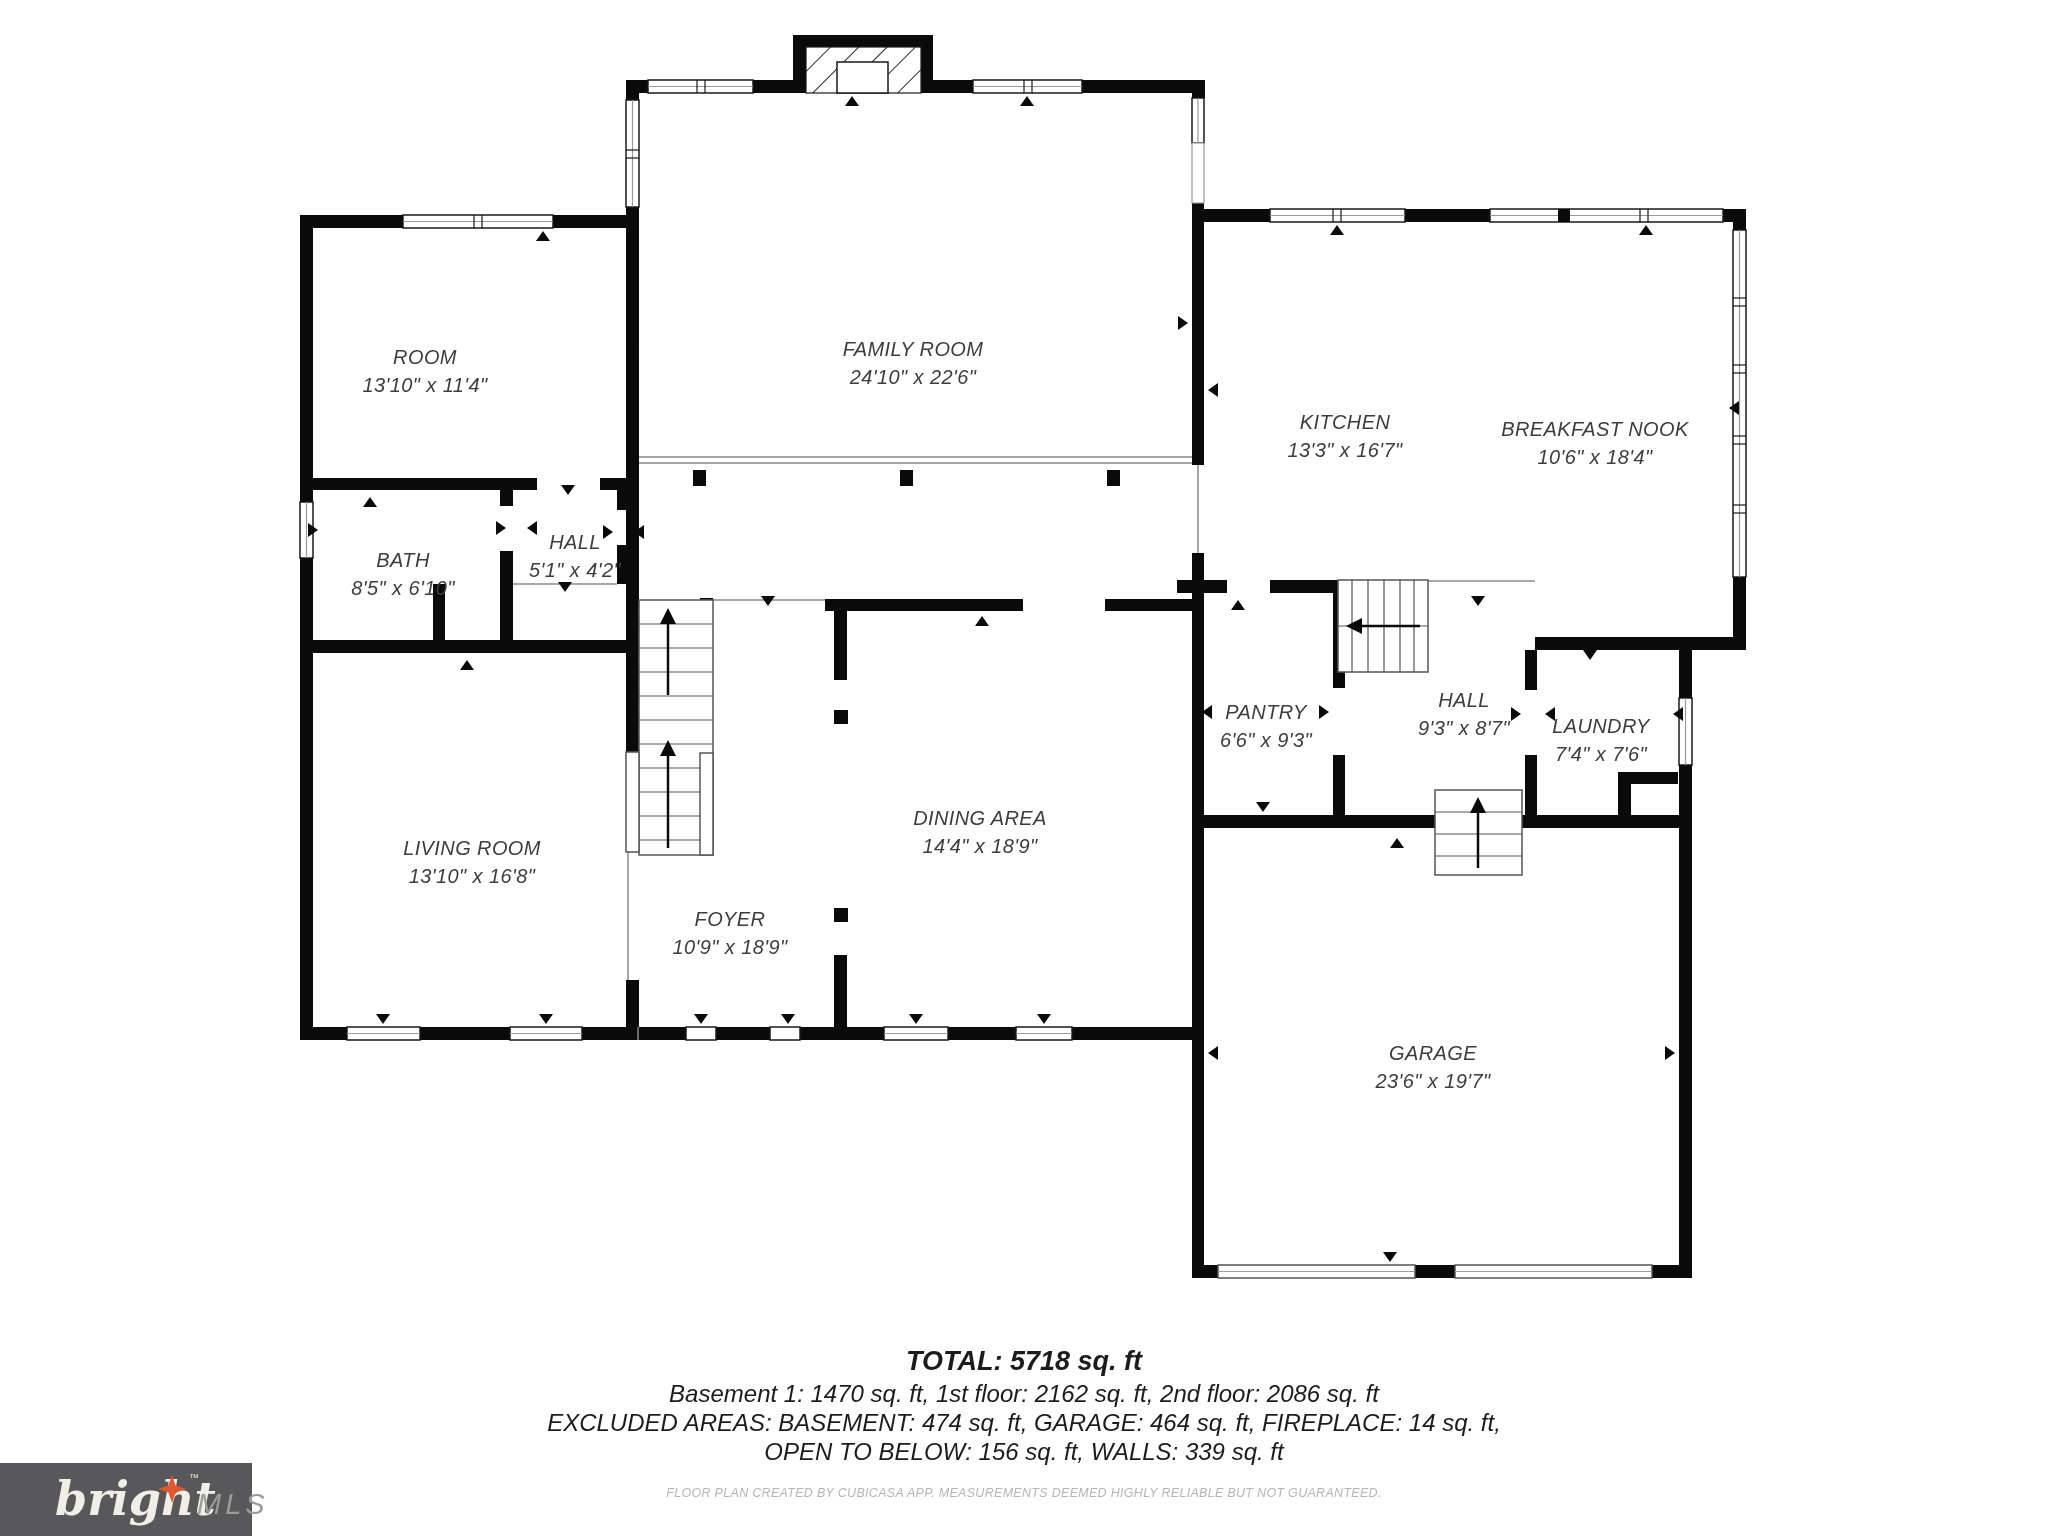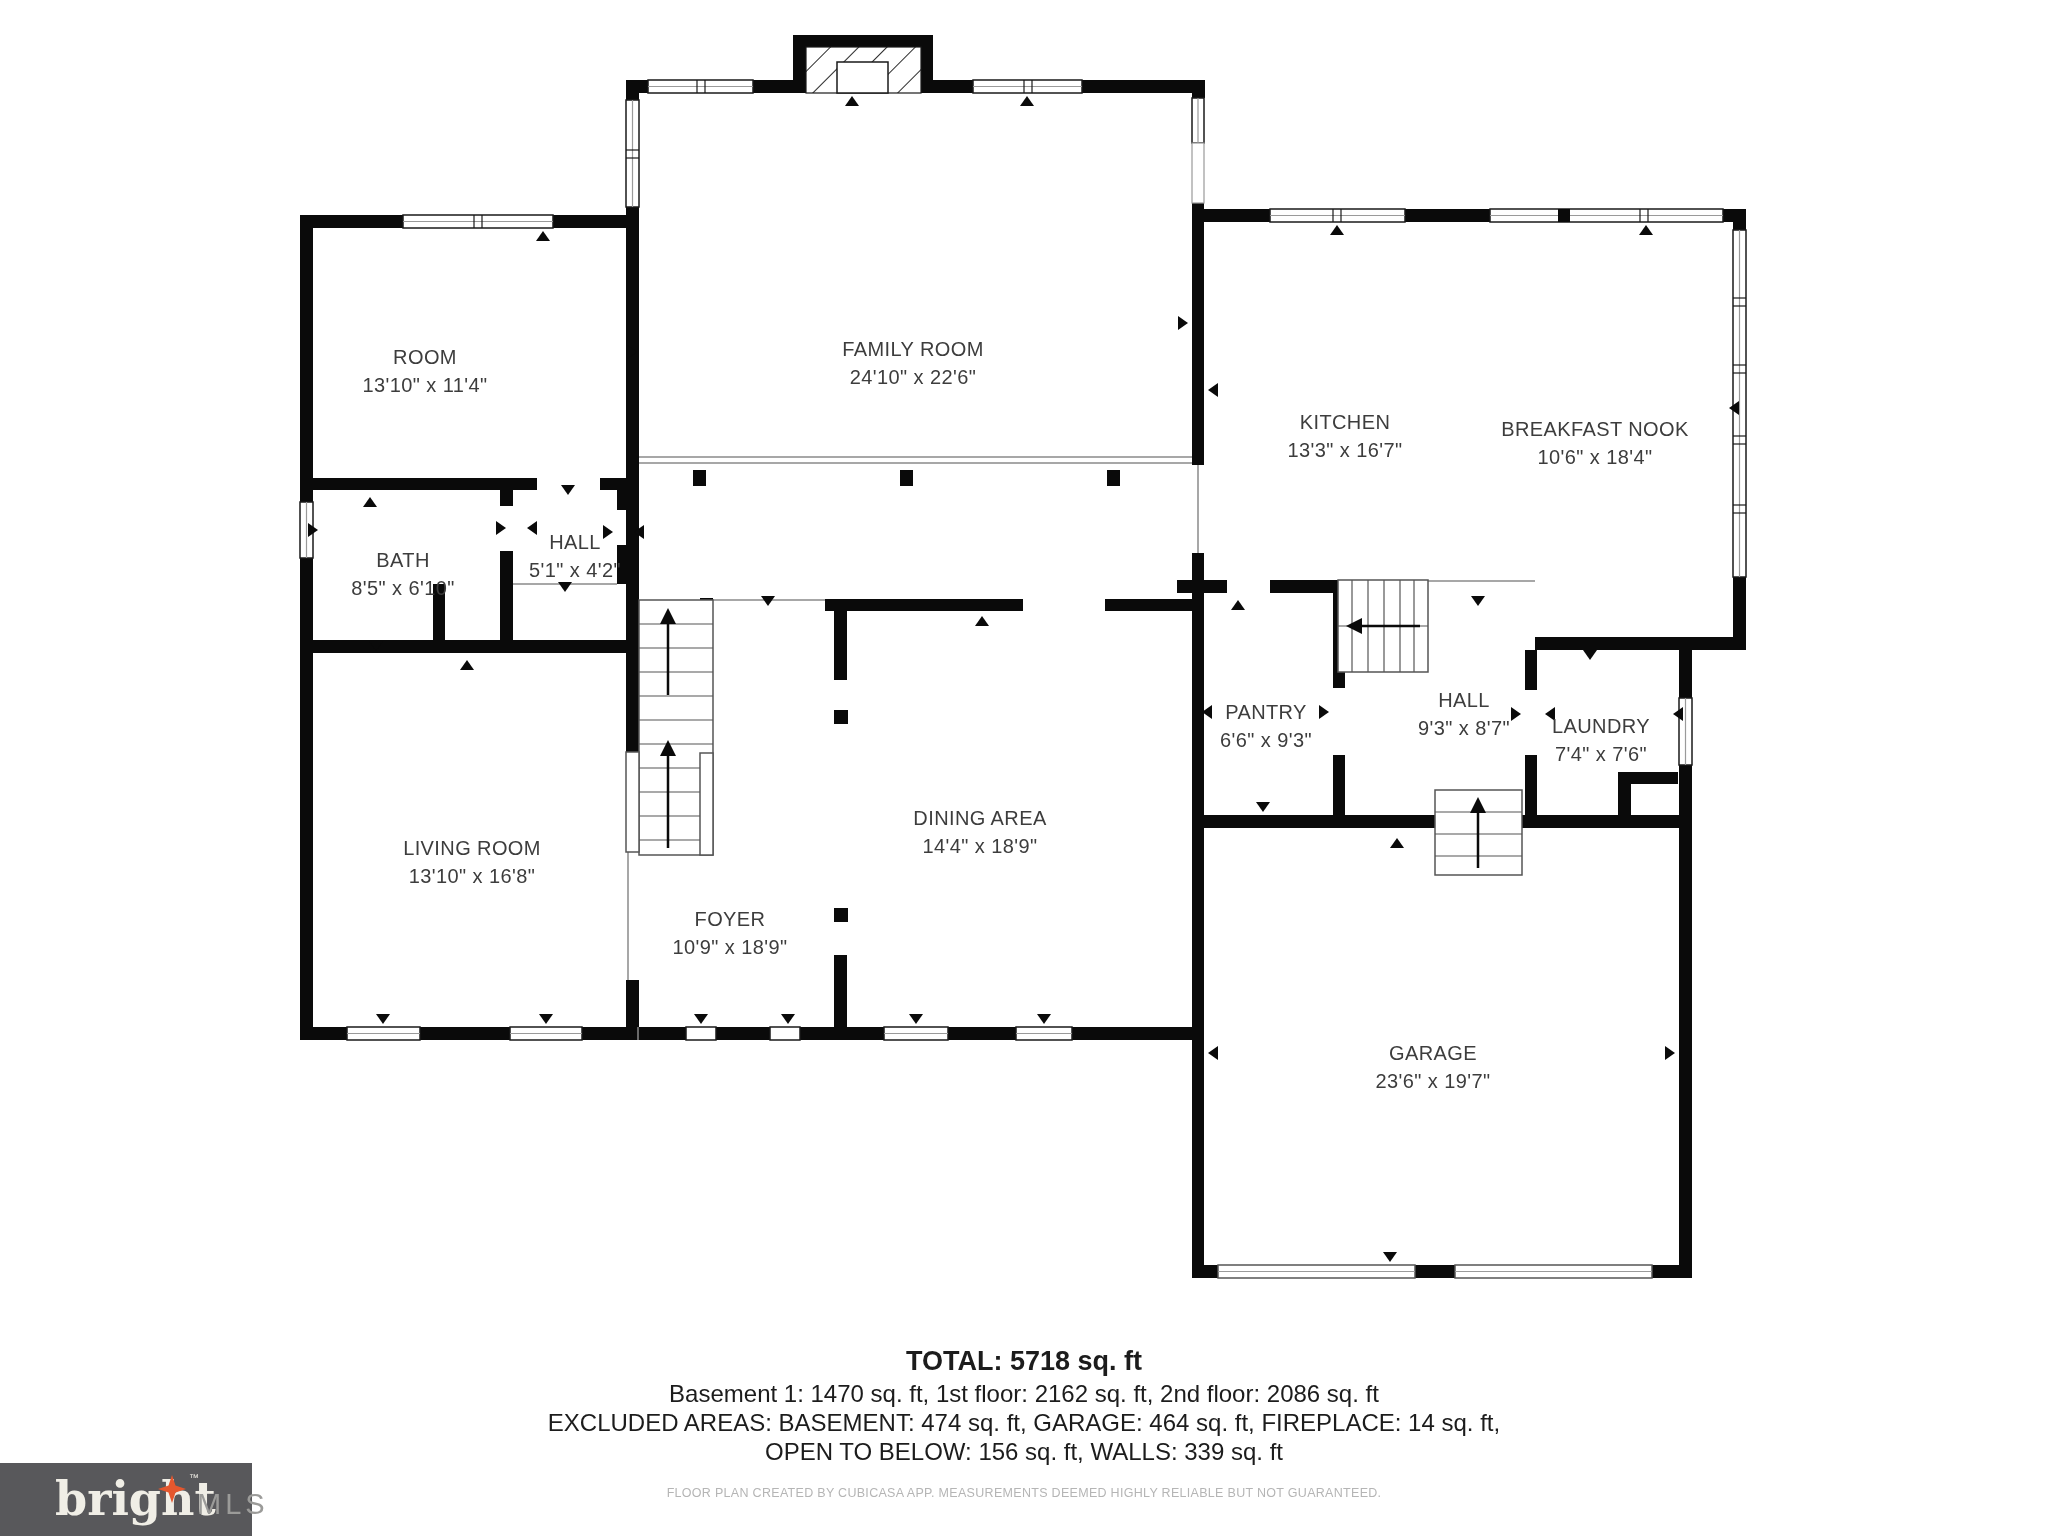--- a/index.html
+++ b/index.html
@@ -1,17 +1,17 @@
 <!DOCTYPE html>
 <html><head>
 <meta charset="utf-8">
 <style>
   html,body{margin:0;padding:0;background:#ffffff;}
   #stage{position:relative;width:2048px;height:1536px;background:#ffffff;overflow:hidden;
-         font-family:"Liberation Sans", sans-serif;}
+         font-family:"Liberation Sans", sans-serif;font-style:italic;}
   svg{position:absolute;left:0;top:0;}
   .wall{fill:#0a0a0a;}
   .winframe{fill:#ffffff;stroke:#1a1a1a;stroke-width:1.5;}
   .thin{stroke:#8a8a8a;stroke-width:1.5;fill:none;}
   .thin2{stroke:#9a9a9a;stroke-width:1.2;fill:none;}
   .stair{fill:#ffffff;stroke:#555555;stroke-width:1.5;}
   .tread{stroke:#555555;stroke-width:1.2;}
   .arrowline{stroke:#0a0a0a;stroke-width:2.5;fill:none;}
   .marker{fill:#0a0a0a;}
   .room-name,.room-dims{font-family:"Liberation Sans",sans-serif;font-size:20px;fill:#3d3d3d;

